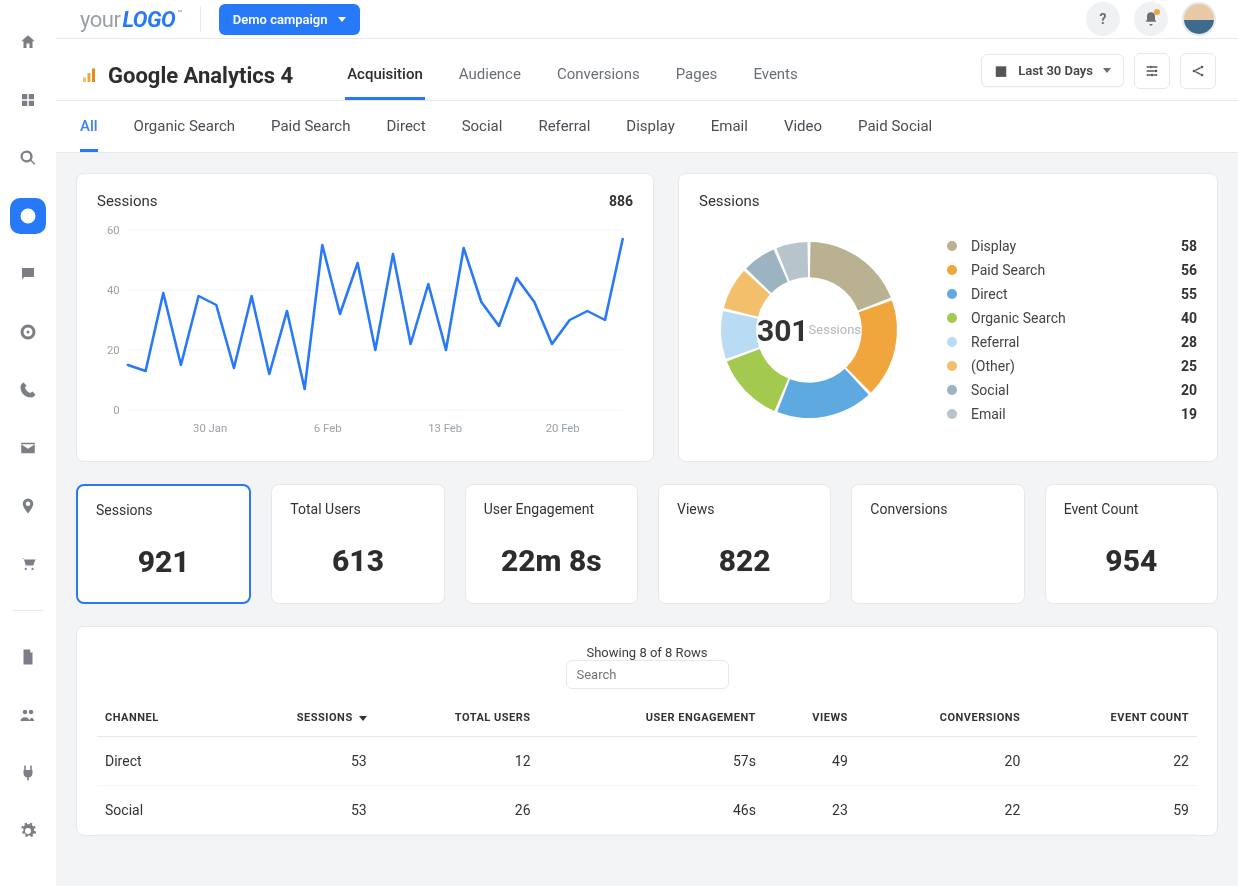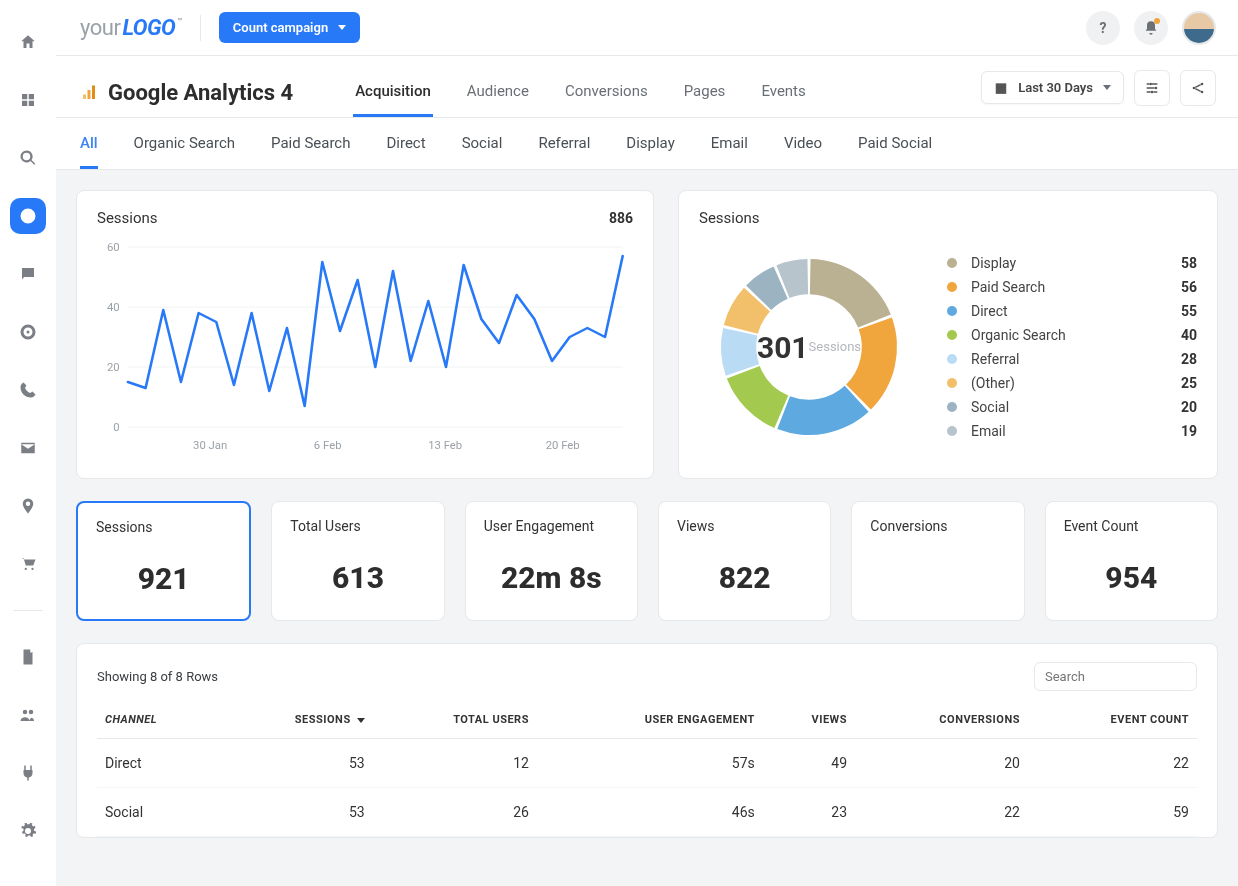--- a/index.html
+++ b/index.html
@@ -18,35 +18,35 @@
   .shell{display:flex;min-height:100vh;}
   
   .rail{width:56px;background:#fff;display:flex;flex-direction:column;align-items:center;gap:22px;padding-top:24px;border-right:1px solid #fff;}
   .rail .sep{margin:6px 0;width:30px;border-top:1px solid var(--border);}
   .rail-icon{width:36px;height:36px;display:flex;align-items:center;justify-content:center;border-radius:10px;color:#7b7f85;cursor:pointer;}
   .rail-icon.active{background:var(--blue);color:#fff;}
   .rail-icon svg{width:18px;height:18px;fill:currentColor;}
   
   .main{flex:1;display:flex;flex-direction:column;min-width:0;}
   
-  .header{height:56px;display:flex;align-items:center;padding:0 22px 0 24px;gap:18px;border-bottom:1px solid var(--border);}
+  .header{height:39px;display:flex;align-items:center;padding:0 22px 0 24px;gap:18px;border-bottom:1px solid var(--border);}
   .logo{font-weight:700;font-size:22px;letter-spacing:-0.5px;display:flex;align-items:flex-start;}
   .logo .a{color:#9aa1a8;font-weight:400;}
   .logo .b{color:var(--blue);font-style:italic;margin-left:2px;}
   .logo .tm{font-size:8px;color:#9aa1a8;margin-left:2px;margin-top:2px;}
   .vdiv{width:1px;height:26px;background:var(--border);}
   .demo-btn{background:var(--blue);color:#fff;border:none;border-radius:6px;padding:8px 14px;font-weight:600;font-size:13px;display:flex;align-items:center;gap:10px;cursor:pointer;}
   .demo-btn .caret{width:0;height:0;border-left:4px solid transparent;border-right:4px solid transparent;border-top:5px solid #fff;}
   .header-right{margin-left:auto;display:flex;align-items:center;gap:14px;}
   .circ-btn{width:34px;height:34px;border-radius:50%;background:#f0f1f3;display:flex;align-items:center;justify-content:center;color:#6b6f76;font-weight:700;cursor:pointer;position:relative;}
   .circ-btn svg{width:16px;height:16px;fill:currentColor;}
   .bell-dot{position:absolute;top:7px;right:8px;width:6px;height:6px;background:#f0a63c;border-radius:50%;}
   .avatar{width:34px;height:34px;border-radius:50%;background:linear-gradient(180deg,#e8c9a5 55%,#3e6a8c 55%);border:2px solid #e6e8ea;cursor:pointer;}
   
-  .subhdr{display:flex;align-items:center;padding:12px 22px 0 24px;gap:40px;border-bottom:1px solid var(--border);}
+  .subhdr{display:flex;align-items:center;padding:12px 22px 0 24px;gap:32px;border-bottom:1px solid var(--border);}
   .ga-title{display:flex;align-items:center;gap:10px;}
   .ga-icon{width:18px;height:18px;}
   .ga-title h1{margin:0;font-size:22px;font-weight:700;color:#2d2d2d;}
   .tabs{display:flex;gap:32px;margin-left:20px;}
   .tab{padding:14px 2px 14px 2px;color:#6a6f76;font-size:15px;cursor:pointer;border-bottom:3px solid transparent;}
   .tab.active{color:#2d2d2d;border-bottom-color:var(--blue);font-weight:500;}
   .subhdr-right{margin-left:auto;display:flex;gap:10px;align-items:center;padding-bottom:10px;}
   .date-btn{border:1px solid var(--border);background:#fff;border-radius:6px;padding:8px 12px;display:flex;align-items:center;gap:10px;color:#444;font-weight:600;font-size:13px;cursor:pointer;box-shadow:0 1px 2px rgba(0,0,0,0.04);}
   .date-btn .caret{width:0;height:0;border-left:4px solid transparent;border-right:4px solid transparent;border-top:5px solid #6a6f76;}
   .sq-btn{border:1px solid var(--border);background:#fff;border-radius:6px;width:36px;height:36px;display:flex;align-items:center;justify-content:center;cursor:pointer;color:#555;}
@@ -82,26 +82,26 @@
   .legend-label{flex:1;color:#444;font-size:14px;}
   .legend-val{font-weight:700;color:#333;}
   
   .kpis{display:flex;gap:20px;margin-top:22px;}
   .kpi{flex:1;background:#fff;border:1px solid var(--border);border-radius:8px;padding:16px 18px 22px 18px;min-height:120px;cursor:pointer;}
   .kpi.active{border:2px solid var(--blue);}
   .kpi .klabel{font-size:14px;color:#333;}
   .kpi .kval{font-size:30px;font-weight:800;color:#2d2d2d;text-align:center;margin-top:26px;}
   
   .table-panel{margin-top:22px;padding:18px 20px 0 20px;}
-  .table-top{display:flex;align-items:center;justify-content:space-between;margin-bottom:10px;}
+  .table-top{display:flex;align-items:center;justify-content:flex-start;margin-bottom:10px;flex-direction:column;}
   .showing{color:#393d42;font-size:13px;}
   .search{border:1px solid var(--border);border-radius:6px;padding:6px 10px;width:163px;font-size:13px;color:#777;}
   table{width:100%;border-collapse:collapse;}
   th{font-size:11px;letter-spacing:0.5px;color:#333;font-weight:700;text-align:right;padding:12px 8px;border-bottom:1px solid var(--border);}
-  th:first-child{text-align:left;font-style:italic;}
+  th:first-child{text-align:left;}
   th .sort-caret{display:inline-block;margin-left:6px;width:0;height:0;border-left:4px solid transparent;border-right:4px solid transparent;border-top:5px solid #333;vertical-align:middle;}
   td{padding:16px 8px;text-align:right;color:#333;border-bottom:1px solid #f4f5f6;}
   td:first-child{text-align:left;}
 </style>
 </head>
 <body>
 
 <div class="shell">
   <div class="rail">
     <div class="rail-icon">
@@ -179,21 +179,21 @@
 
   <div class="main">
     <div class="header">
       <div class="logo">
         <span class="a">your</span>
         <span class="b">LOGO</span>
         <span class="tm">™</span>
       </div>
       <div class="vdiv"></div>
       <button class="demo-btn">
-        <span>Count campaign</span>
+        <span>Demo campaign</span>
         <span class="caret"></span>
       </button>
       <div class="header-right">
         <div class="circ-btn">
             <span>?</span>
           </div>
         <div class="circ-btn">
           <svg viewBox="0 0 24 24">
               <path d="M12 2a6 6 0 00-6 6v5l-2 3h16l-2-3V8a6 6 0 00-6-6zm0 20a2.5 2.5 0 002.5-2.5h-5A2.5 2.5 0 0012 22z"></path>
             </svg>

